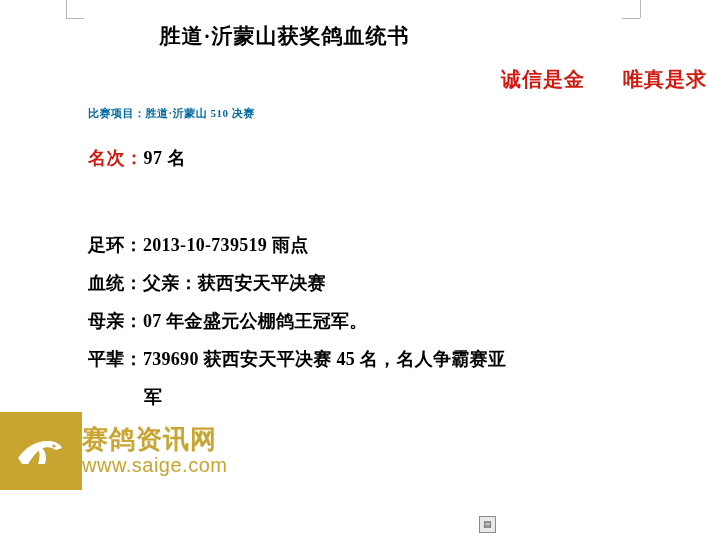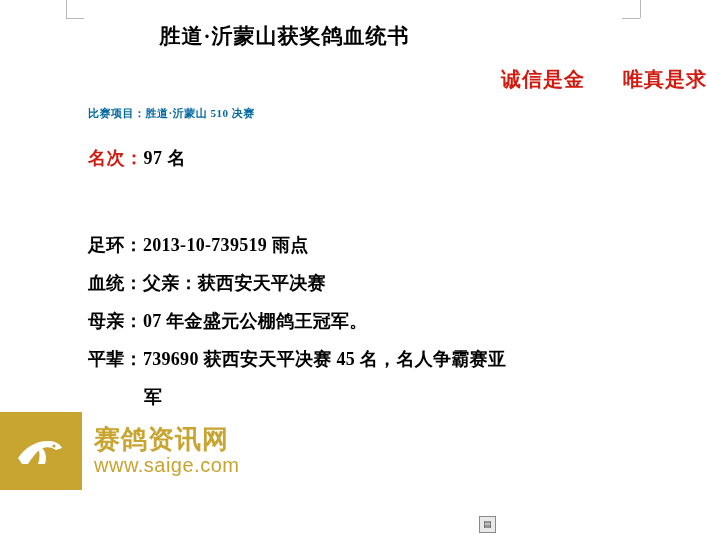--- a/index.html
+++ b/index.html
@@ -136,21 +136,20 @@
     flex: none;
   }
   .wm-badge .bird {
     position: absolute;
     left: 12px;
     top: 16px;
     width: 58px;
     height: 46px;
   }
   .wm-text {
-    padding-left: 12px;
     line-height: 1.05;
   }
   .wm-main {
     font-size: 26px;
     font-weight: bold;
     color: #c8a431;
     font-family: "Liberation Serif", serif;
     letter-spacing: 1px;
   }
   .wm-sub {

